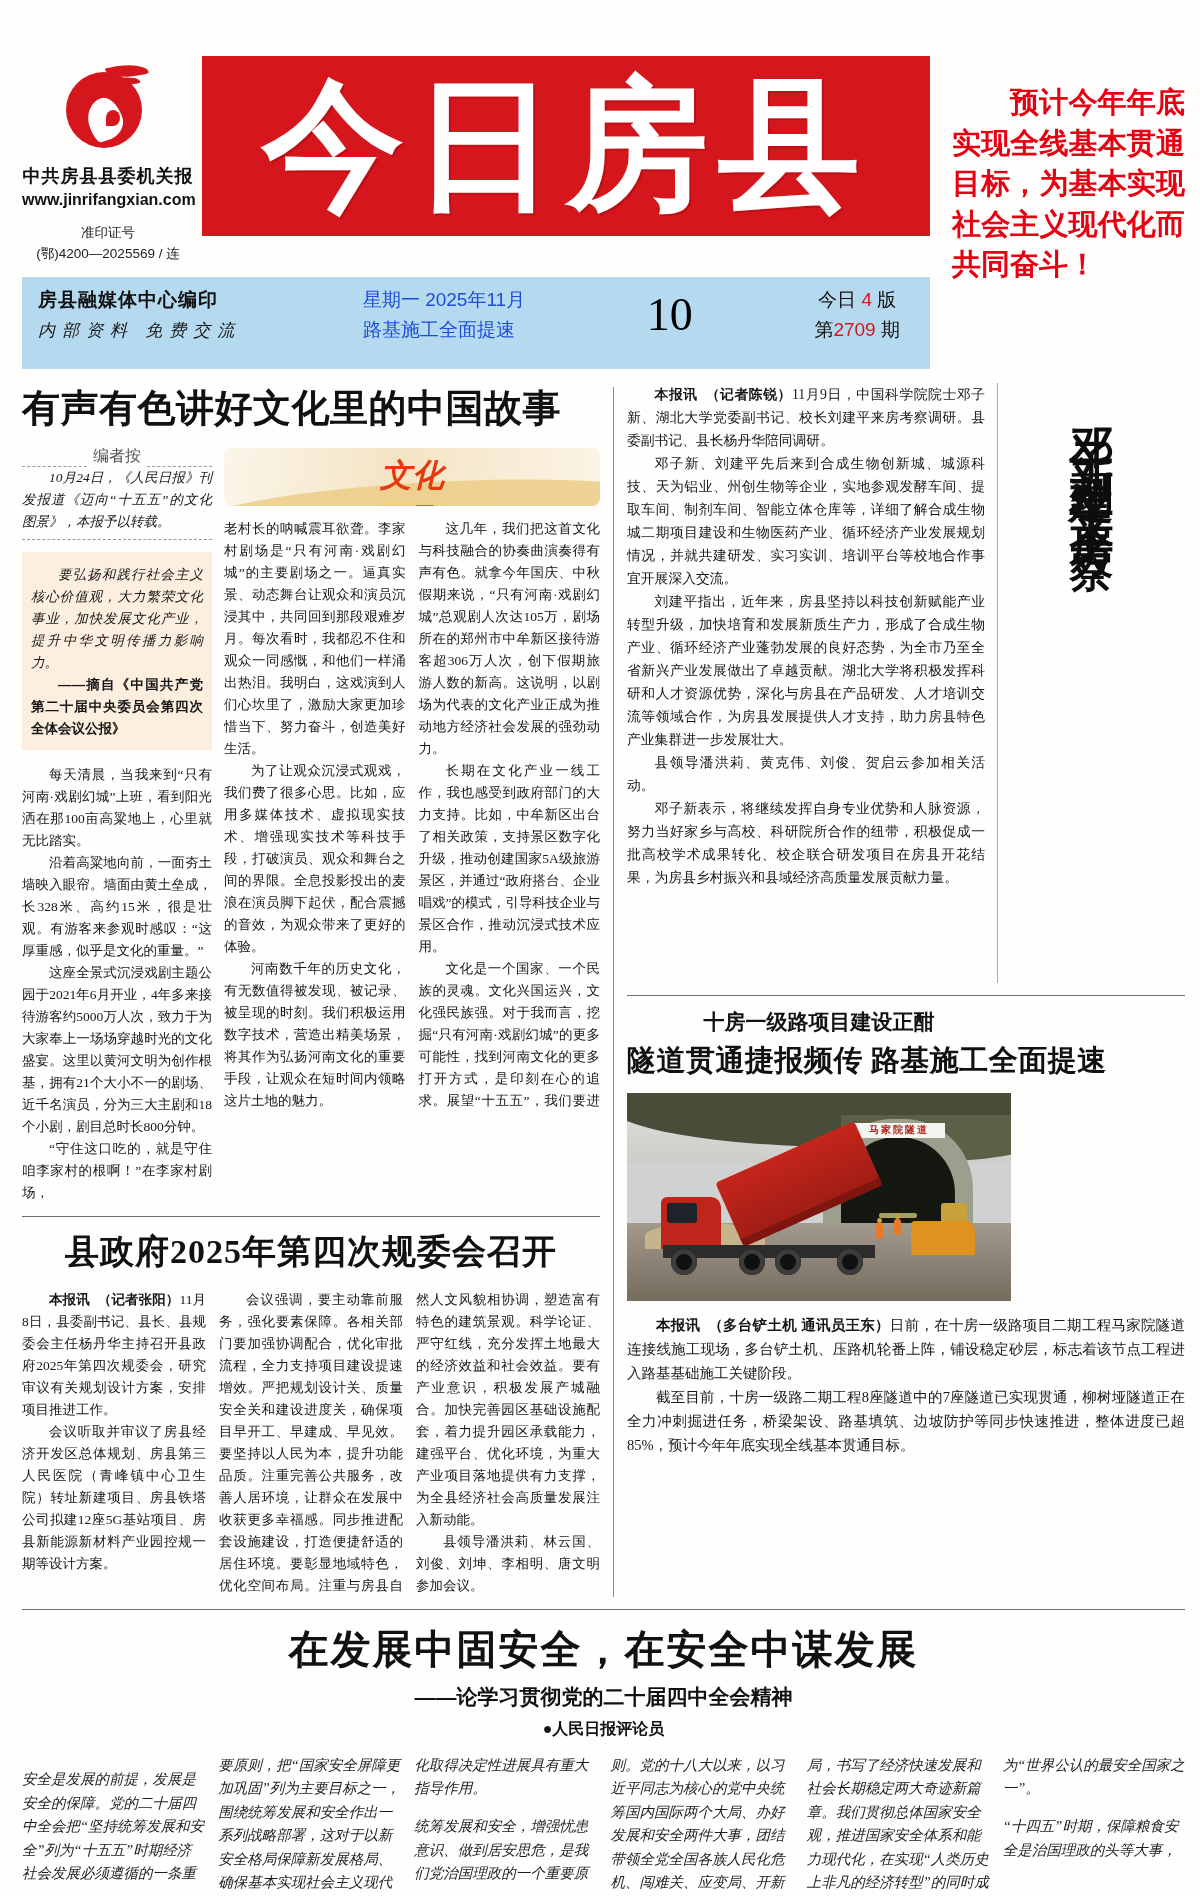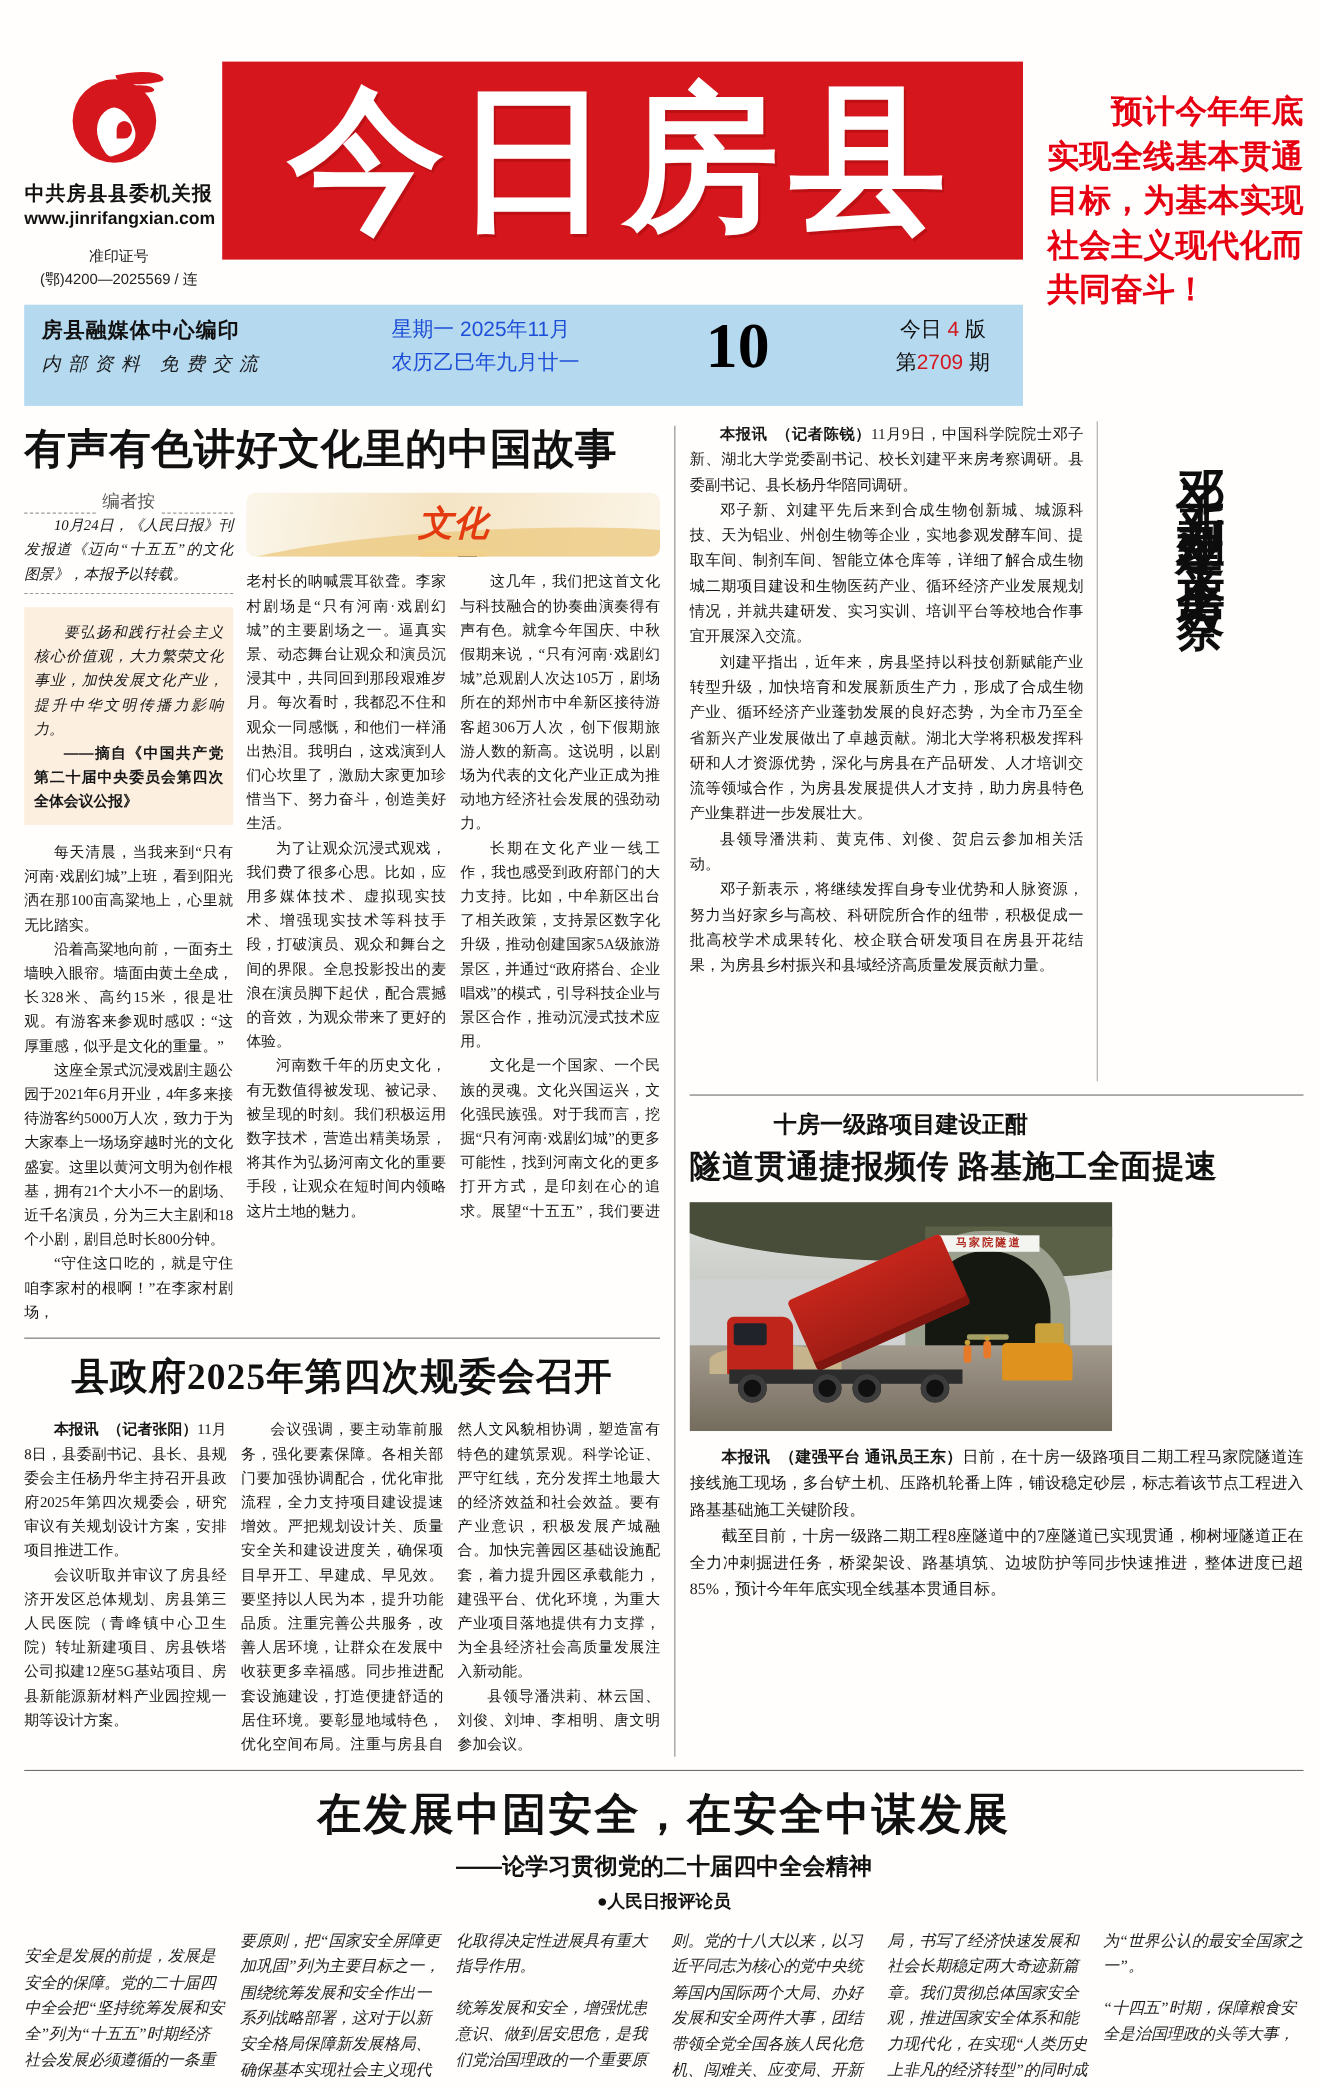--- a/index.html
+++ b/index.html
@@ -25,21 +25,21 @@
   .brand-license{font-family:"Liberation Sans",sans-serif;font-size:13.5px;line-height:1.55;margin-top:14px;color:#222;}
   .nameplate{flex:1;height:180px;margin-left:8px;background:#d5161c;color:#fff;
              display:flex;align-items:center;justify-content:center;
              font-weight:bold;font-size:142px;letter-spacing:10px;line-height:1;
              text-shadow:2px 2px 0 rgba(120,0,0,.25);}
   .infobar{margin-top:12px;height:76px;background:#b5d9ef;display:flex;align-items:center;
            justify-content:space-between;padding:0 30px 16px 16px;}
   .pub-line1{font-size:19px;font-weight:bold;letter-spacing:1px;}
   .pub-line2{font-size:17px;font-style:italic;letter-spacing:7px;margin-top:6px;color:#1a1a1a;}
   .date-block{font-family:"Liberation Sans",sans-serif;font-size:19px;line-height:1.55;color:#1d4ed8;}
-  .day-num{font-size:58px;font-weight:bold;font-family:"Liberation Serif",serif;color:#000;}
+  .day-num{font-size:46px;font-weight:normal;font-family:"Liberation Serif",serif;color:#000;}
   .edition-block{font-family:"Liberation Sans",sans-serif;font-size:19px;line-height:1.55;text-align:center;}
   .red-num{color:#d5161c;}
   .slogan-box{flex:1;padding:26px 0 0 22px;}
   .slogan{color:#e60012;font-family:"Liberation Sans",sans-serif;font-weight:bold;
           font-size:29px;line-height:1.4;text-align:justify;text-indent:2em;margin:0;}
 
   
   .main-row{display:flex;margin:14px 15px 0 22px;}
   .col-left{width:578px;flex-shrink:0;}
   .vdiv{width:1px;background:#8a8a8a;margin:4px 13px 0 13px;}
@@ -157,21 +157,21 @@
         <div class="nameplate">今日房县</div>
       </div>
 
       <div class="infobar">
         <div>
           <div class="pub-line1">房县融媒体中心编印</div>
           <div class="pub-line2">内部资料  免费交流</div>
         </div>
         <div class="date-block">
           <div>星期一  2025年11月</div>
-          <div>农历乙巳年九月廿一</div>
+          <div>路基施工全面提速</div>
         </div>
         <div class="day-num">10</div>
         <div class="edition-block">
           <div><span>今日</span> <span class="red-num">4</span> <span>版</span></div>
           <div><span>第</span><span class="red-num">2709</span> <span>期</span></div>
         </div>
       </div>
     </div>
 
     <div class="slogan-box">
@@ -282,21 +282,21 @@
           <div class="ph-wheel" style="left:112px;"></div>
           <div class="ph-wheel" style="left:148px;"></div>
           <div class="ph-wheel" style="left:210px;"></div>
           <div class="ph-paver-cab"></div>
           <div class="ph-paver"></div>
           <div class="ph-worker" style="right:110px;top:126px;"></div>
           <div class="ph-worker" style="right:128px;top:130px;"></div>
         </div>
 
         <div class="cap bodyp">
-          <p class="bodyp"><b class="lead-b sp">本报讯</b><b class="lead-b">（建强平台  通讯员王东）</b><span>日前，在十房一级路项目二期工程马家院隧道连接线施工现场，多台铲土机、压路机轮番上阵，铺设稳定砂层，标志着该节点工程进入路基基础施工关键阶段。</span></p>
+          <p class="bodyp"><b class="lead-b sp">本报讯</b><b class="lead-b">（多台铲土机  通讯员王东）</b><span>日前，在十房一级路项目二期工程马家院隧道连接线施工现场，多台铲土机、压路机轮番上阵，铺设稳定砂层，标志着该节点工程进入路基基础施工关键阶段。</span></p>
           <p class="bodyp">截至目前，十房一级路二期工程8座隧道中的7座隧道已实现贯通，柳树垭隧道正在全力冲刺掘进任务，桥梁架设、路基填筑、边坡防护等同步快速推进，整体进度已超85%，预计今年年底实现全线基本贯通目标。</p>
         </div>
       </section>
     </div>
   </div>
 
   <div class="ed">
     <hr class="hdiv">
     <h1 class="ed-h1">在发展中固安全，在安全中谋发展</h1>
     <div class="ed-sub">——论学习贯彻党的二十届四中全会精神</div>

